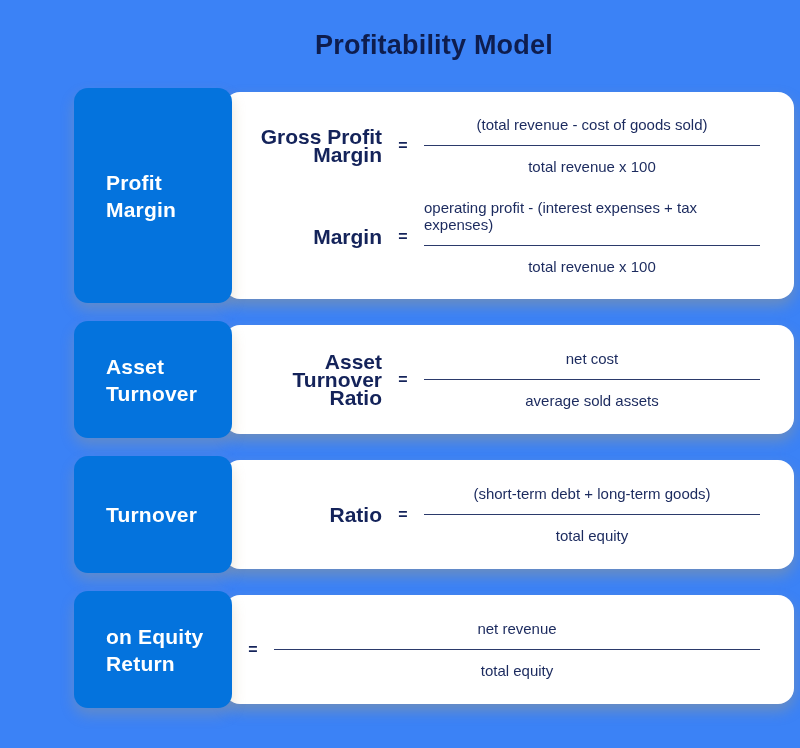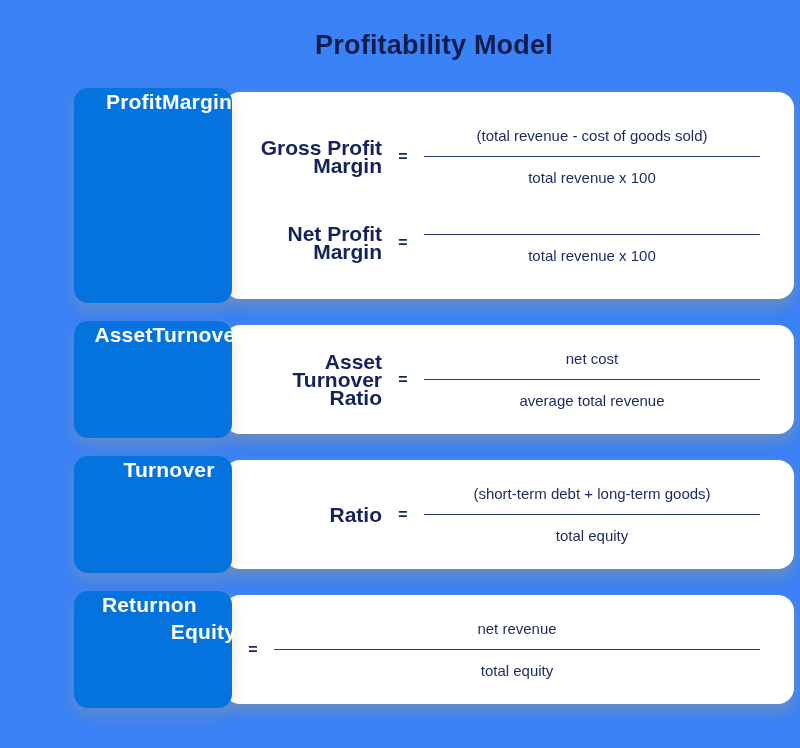--- a/index.html
+++ b/index.html
@@ -56,21 +56,21 @@
     position: absolute;
     left: 0;
     top: 0;
     bottom: 0;
     width: 158px;
     background: #0473DD;
     border-radius: 14px;
     box-shadow: 0 7px 14px rgba(185, 160, 105, 0.30);
     color: #FFFFFF;
     display: flex;
-    flex-direction: row;
+    flex-direction: column;
     justify-content: center;
     padding-left: 32px;
     box-sizing: border-box;
     font-size: 21px;
     font-weight: 600;
     line-height: 27px;
     letter-spacing: 0.2px;
     z-index: 2;
   }
 
@@ -127,25 +127,25 @@
           </div>
           <div class="eq">=</div>
           <div class="fraction">
             <div class="num">(total revenue - cost of goods sold)</div>
             <div class="frac-line"></div>
             <div class="den">total revenue x 100</div>
           </div>
         </div>
         <div class="formula">
           <div class="fname">
-            <div>Net Profit</div>
             <div>Margin</div>
           </div>
           <div class="eq">=</div>
           <div class="fraction">
+            <div class="num">operating profit - (interest expenses + tax expenses)</div>
             <div class="frac-line"></div>
             <div class="den">total revenue x 100</div>
           </div>
         </div>
       </div>
       <div class="bluebox">
         <div>Profit</div>
         <div>Margin</div>
       </div>
     </div>
@@ -155,21 +155,21 @@
         <div class="formula">
           <div class="fname">
             <div>Asset</div>
             <div>Turnover</div>
             <div>Ratio</div>
           </div>
           <div class="eq">=</div>
           <div class="fraction">
             <div class="num">net cost</div>
             <div class="frac-line"></div>
-            <div class="den">average total revenue</div>
+            <div class="den">average sold assets</div>
           </div>
         </div>
       </div>
       <div class="bluebox">
         <div>Asset</div>
         <div>Turnover</div>
       </div>
     </div>
 
     <div class="row short">
@@ -196,19 +196,19 @@
         <div class="formula">
           <div class="eq">=</div>
           <div class="fraction">
             <div class="num">net revenue</div>
             <div class="frac-line"></div>
             <div class="den">total equity</div>
           </div>
         </div>
       </div>
       <div class="bluebox">
+        <div>on Equity</div>
         <div>Return</div>
-        <div>on Equity</div>
       </div>
     </div>
 
   </div>
 </div>
 
 </body></html>

